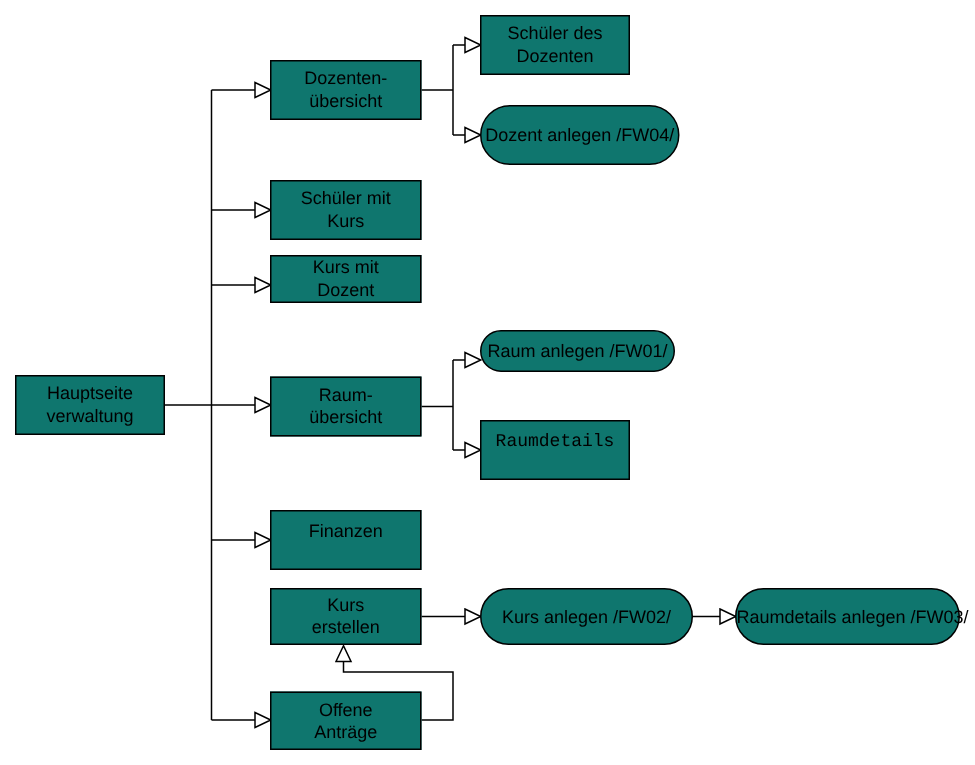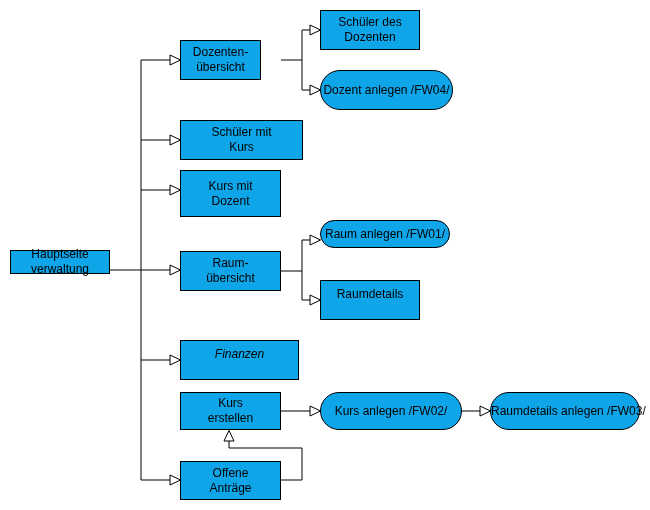--- a/index.html
+++ b/index.html
@@ -23,21 +23,21 @@
   }
   .wires path {
     fill: none;
     stroke: #000000;
     stroke-width: 1;
   }
   .node {
     position: absolute;
     box-sizing: border-box;
     border: 1px solid #000000;
-    background: #0ea5e9;
+    background: #0f766e;
     display: flex;
     align-items: center;
     justify-content: center;
     text-align: center;
     font-size: 12px;
     line-height: 15px;
     color: #000000;
     white-space: pre-line;
   }
   .node.rounded {
@@ -75,63 +75,63 @@
     <path d="M302 30 H310" marker-end="url(#arrowhead)"></path>
     <path d="M302 90 H310" marker-end="url(#arrowhead)"></path>
     <path d="M281 271 H302 M302 240 V300"></path>
     <path d="M302 240 H310" marker-end="url(#arrowhead)"></path>
     <path d="M302 300 H310" marker-end="url(#arrowhead)"></path>
     <path d="M281 411 H310" marker-end="url(#arrowhead)"></path>
     <path d="M450 411 H480" marker-end="url(#arrowhead)"></path>
     <path d="M281 480 H302 V448 H229 V441" marker-end="url(#arrowhead)"></path>
   </svg>
 
-  <div class="node" style="left:10px; top:250px; width:100px; height:24px;">
+  <div class="node" style="left:10px; top:250px; width:100px; height:40px;">
     <span>Hauptseite
 verwaltung</span>
   </div>
 
-  <div class="node" style="left:180px; top:40px; width:81px; height:40px;">
+  <div class="node" style="left:180px; top:40px; width:101px; height:40px;">
     <span>Dozenten-
 übersicht</span>
   </div>
 
   <div class="node" style="left:320px; top:10px; width:100px; height:40px;">
     <span>Schüler des
 Dozenten</span>
   </div>
 
   <div class="node rounded" style="left:320px; top:70px; width:133px; height:40px;">
     <span>Dozent anlegen /FW04/</span>
   </div>
 
-  <div class="node" style="left:180px; top:120px; width:123px; height:40px;">
+  <div class="node" style="left:180px; top:120px; width:101px; height:40px;">
     <span>Schüler mit
 Kurs</span>
   </div>
 
-  <div class="node" style="left:180px; top:170px; width:101px; height:47px;">
+  <div class="node" style="left:180px; top:170px; width:101px; height:32px;">
     <span>Kurs mit
 Dozent</span>
   </div>
 
   <div class="node" style="left:180px; top:251px; width:101px; height:40px;">
     <span>Raum-
 übersicht</span>
   </div>
 
   <div class="node rounded" style="left:320px; top:220px; width:130px; height:28px;">
     <span>Raum anlegen /FW01/</span>
   </div>
 
-  <div class="node top-text" style="left:320px; top:280px; width:100px; height:40px;">
+  <div class="node top-text" style="left:320px; top:280px; width:100px; height:40px;font-family:Liberation Mono, monospace;">
     <span>Raumdetails</span>
   </div>
 
-  <div class="node top-text" style="left:180px; top:340px; width:119px; height:40px;font-style:italic;">
+  <div class="node top-text" style="left:180px; top:340px; width:101px; height:40px;">
     <span>Finanzen</span>
   </div>
 
   <div class="node" style="left:180px; top:392px; width:101px; height:38px;">
     <span>Kurs
 erstellen</span>
   </div>
 
   <div class="node rounded" style="left:320px; top:392px; width:142px; height:38px;">
     <span>Kurs anlegen /FW02/</span>

